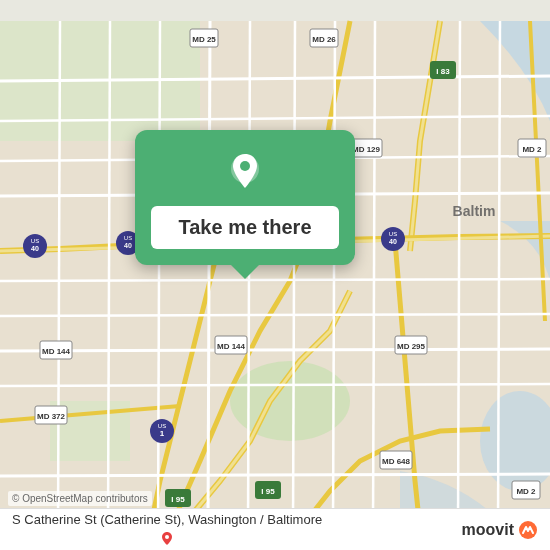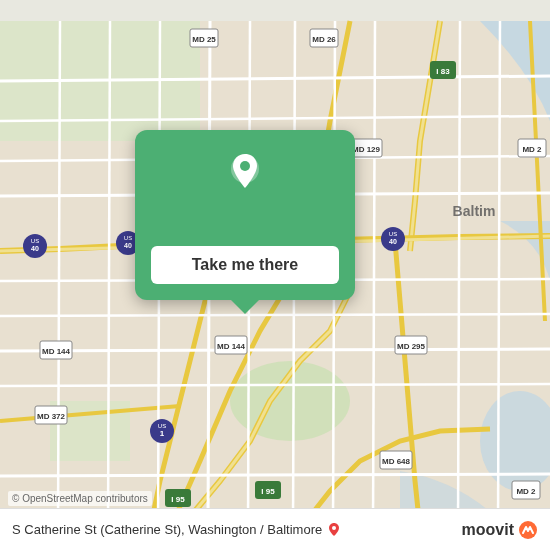--- a/index.html
+++ b/index.html
@@ -52,20 +52,21 @@
       height: 42px;
       z-index: 10;
     }
 
     .info-bar-text {
       font-size: 13px;
       color: #333;
       display: flex;
       align-items: center;
       gap: 4px;
+      flex-direction: column;
     }
 
     .attribution {
       font-size: 10px;
       color: #666;
       position: absolute;
       bottom: 44px;
       left: 8px;
       background: rgba(255,255,255,0.7);
       padding: 2px 4px;
@@ -110,27 +111,26 @@
       width: 44px;
       height: 44px;
       margin-bottom: 12px;
     }
 
     .popup-button {
       background: white;
       border: none;
       border-radius: 6px;
       padding: 10px 24px;
-      font-size: 16px;
+      font-size: 20px;
       font-weight: 600;
       color: #333;
       cursor: pointer;
       width: 100%;
       text-align: center;
-      margin-top: 40px;
     }
 
     
     .popup-card::after {
       content: '';
       position: absolute;
       bottom: -14px;
       left: 50%;
       transform: translateX(-50%);
       border-left: 14px solid transparent;

